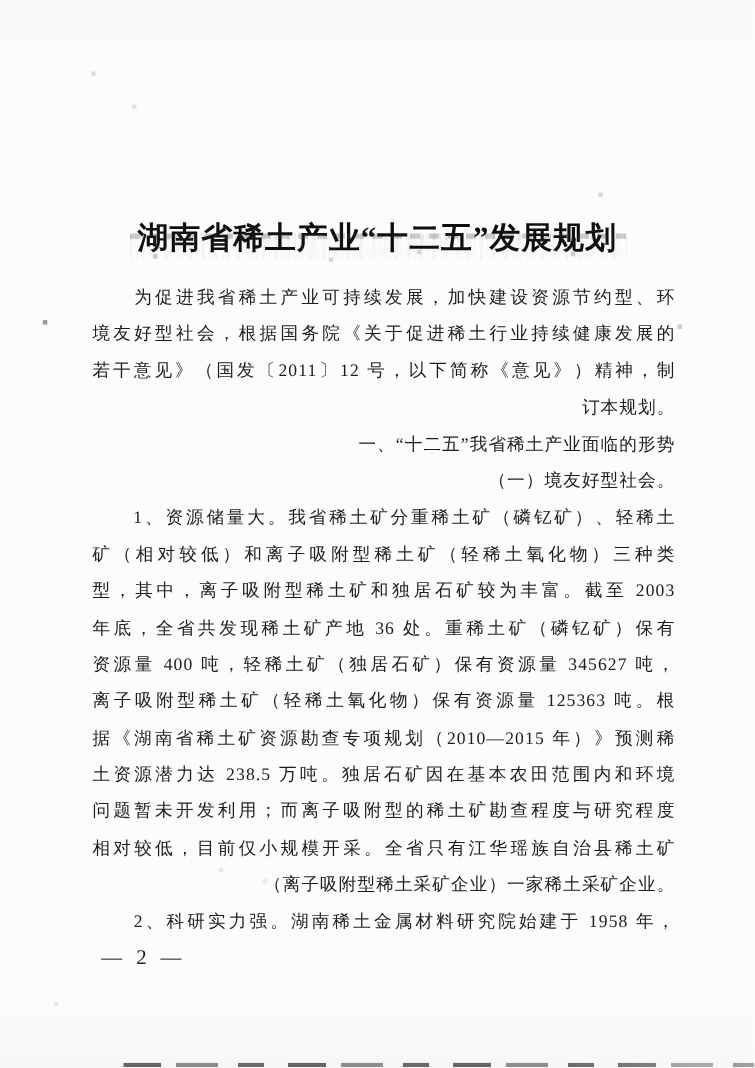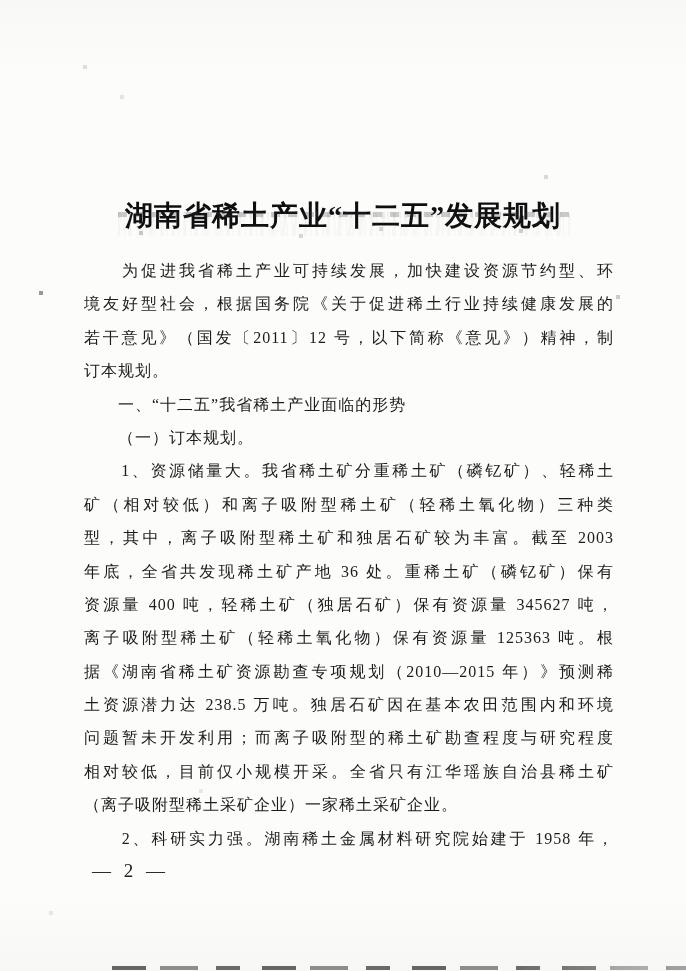--- a/index.html
+++ b/index.html
@@ -56,21 +56,21 @@
     position: absolute;
     top: 254px;
     left: 84px;
     width: 530px;
     font-size: 16px;
   }
   .line {
     height: 33.4px;
     line-height: 33.4px;
     letter-spacing: 1px;
-    text-align: left;
+    text-align: right;
     white-space: nowrap;
   }
   .line.justify {
     white-space: normal;
     text-align: justify;
     text-align-last: justify;
     text-justify: inter-character;
   }
   .page-number {
     position: absolute;
@@ -128,21 +128,21 @@
 <h1 class="page-title">湖南省稀土产业“十二五”发展规划</h1>
 
 <div class="noise-band"></div>
 
 <div class="doc-body">
     <div class="line justify">　　为促进我省稀土产业可持续发展，加快建设资源节约型、环</div>
     <div class="line justify">境友好型社会，根据国务院《关于促进稀土行业持续健康发展的</div>
     <div class="line justify">若干意见》（国发〔2011〕12 号，以下简称《意见》）精神，制</div>
     <div class="line">订本规划。</div>
     <div class="line">　　一、“十二五”我省稀土产业面临的形势</div>
-    <div class="line">　　（一）订本规划。</div>
+    <div class="line">　　（一）境友好型社会。</div>
     <div class="line justify">　　1、资源储量大。我省稀土矿分重稀土矿（磷钇矿）、轻稀土</div>
     <div class="line justify">矿（相对较低）和离子吸附型稀土矿（轻稀土氧化物）三种类</div>
     <div class="line justify">型，其中，离子吸附型稀土矿和独居石矿较为丰富。截至 2003</div>
     <div class="line justify">年底，全省共发现稀土矿产地 36 处。重稀土矿（磷钇矿）保有</div>
     <div class="line justify">资源量 400 吨，轻稀土矿（独居石矿）保有资源量 345627 吨，</div>
     <div class="line justify">离子吸附型稀土矿（轻稀土氧化物）保有资源量 125363 吨。根</div>
     <div class="line justify">据《湖南省稀土矿资源勘查专项规划（2010—2015 年）》预测稀</div>
     <div class="line justify">土资源潜力达 238.5 万吨。独居石矿因在基本农田范围内和环境</div>
     <div class="line justify">问题暂未开发利用；而离子吸附型的稀土矿勘查程度与研究程度</div>
     <div class="line justify">相对较低，目前仅小规模开采。全省只有江华瑶族自治县稀土矿</div>

